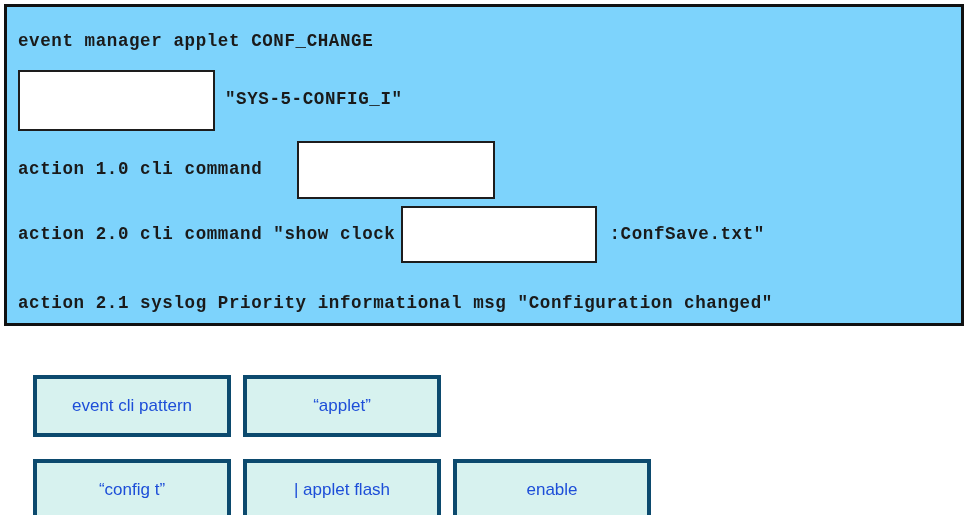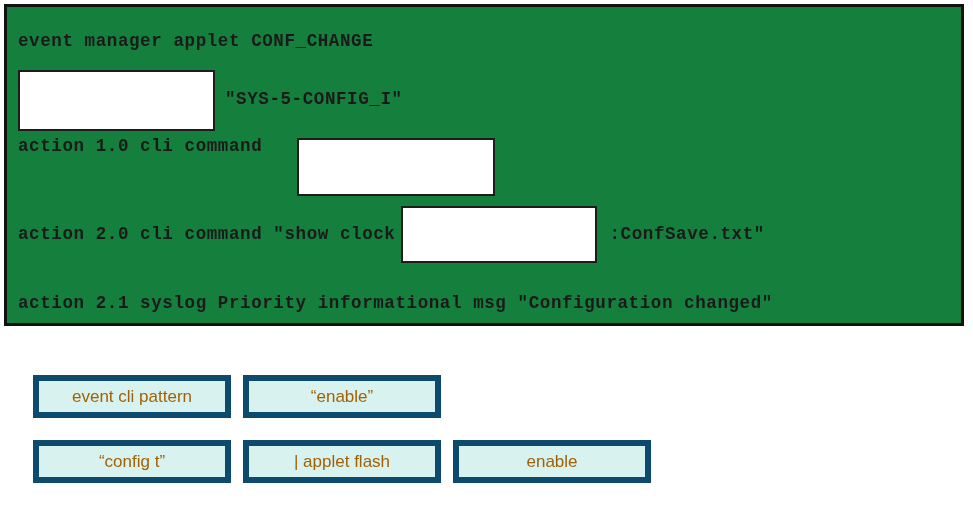--- a/index.html
+++ b/index.html
@@ -17,21 +17,21 @@
 
   
   #config-panel {
     position: absolute;
     left: 4px;
     top: 4px;
     width: 960px;
     height: 322px;
     box-sizing: border-box;
     border: 3px solid #111111;
-    background: #15803d;
+    background: #7dd3fc;
   }
 
   .cfg-line {
     position: absolute;
     font-family: "Liberation Mono", "DejaVu Sans Mono", monospace;
     font-size: 17.5px;
     font-weight: bold;
     letter-spacing: 0.6px;
     color: #1a1a1a;
     white-space: pre;
@@ -50,21 +50,21 @@
     display: flex;
     align-items: center;
   }
   
   #line-action1 {
     left: 11px;
     top: 131px;
     width: 930px;
     height: 64px;
     display: flex;
-    align-items: flex-start;
+    align-items: center;
     gap: 32px;
   }
   
   #line-action2 {
     left: 11px;
     top: 196px;
     width: 930px;
     height: 63px;
     display: flex;
     align-items: center;
@@ -99,29 +99,29 @@
     width: 640px;
   }
   .tile-row {
     display: flex;
     gap: 12px;
     margin-bottom: 22px;
   }
   .tile {
     box-sizing: border-box;
     width: 198px;
-    height: 43px;
-    border: 6px solid #0c4a6e;
+    height: 62px;
+    border: 4px solid #0c4a6e;
     background: #d7f2ef;
     display: flex;
     align-items: center;
     justify-content: center;
     font-family: "Liberation Sans", sans-serif;
     font-size: 17px;
-    color: #a16207;
+    color: #1d4ed8;
     white-space: nowrap;
     overflow: hidden;
   }
   .tile.tight { font-size: 16.5px; letter-spacing: -0.2px; }
 </style>
 </head>
 <body>
 
 <div id="config-panel">
 
@@ -147,21 +147,21 @@
 
 </div>
 
 <div id="tile-bank">
 
   <div class="tile-row">
     <div class="tile">
       <span>event cli pattern</span>
     </div>
     <div class="tile">
-      <span>“enable”</span>
+      <span>“applet”</span>
     </div>
   </div>
 
   <div class="tile-row">
     <div class="tile">
       <span>“config t”</span>
     </div>
     <div class="tile">
       <span>| applet flash</span>
     </div>

